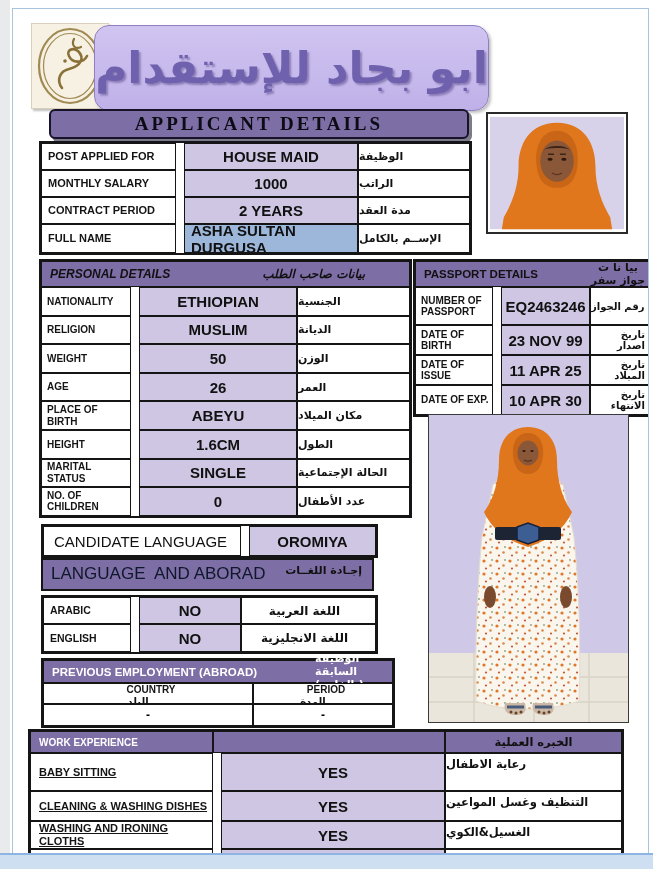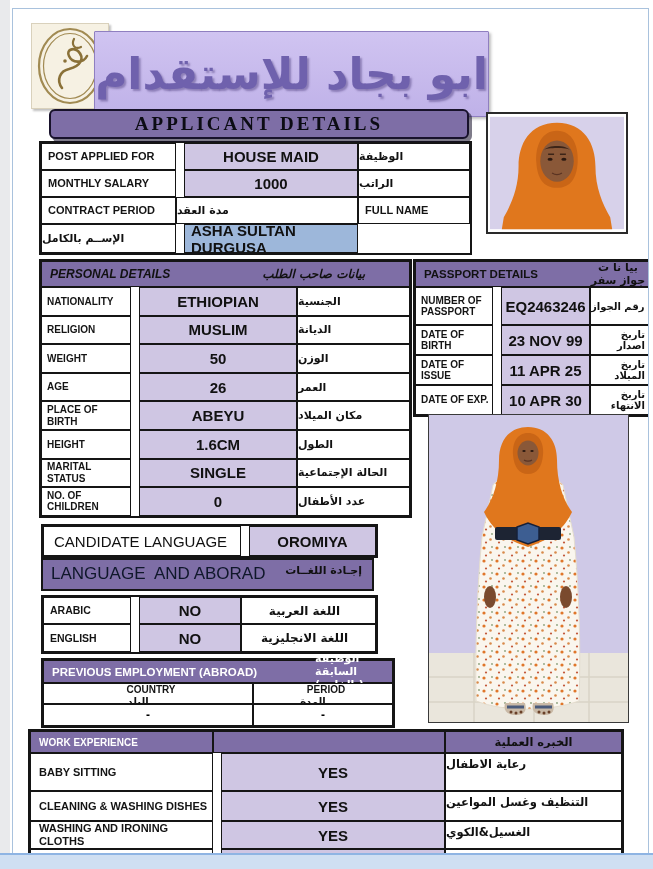--- a/index.html
+++ b/index.html
@@ -7,23 +7,23 @@
   .screen{position:relative;width:653px;height:869px;background:#fff;overflow:hidden;}
   .left-strip{position:absolute;left:0;top:0;width:10px;height:869px;background:#e9eaec;}
   .page{position:absolute;left:12px;top:8px;width:637px;height:847px;background:#fff;
         border:1px solid #a9c2dd;box-sizing:border-box;overflow:hidden;}
   .bottom-bar{position:absolute;left:0;top:853px;width:653px;height:16px;
         background:var(--bottom-bar-blue);border-top:2px solid #8eb4e3;box-sizing:border-box;z-index:9;}
 
   
   .logo{position:absolute;left:18px;top:14px;width:76px;height:84px;background:#f6f1e3;
         border:1px solid #d9d1bc;box-shadow:2px 2px 2px rgba(0,0,0,.25);}
-  .title-box{position:absolute;left:81px;top:22px;width:393px;height:84px;
+  .title-box{position:absolute;left:81px;top:16px;width:393px;height:84px;
         background:linear-gradient(#d0c4f1,var(--title-box-purple));
-        border:1px solid #8f7fc0;border-radius:1px;box-shadow:2px 2px 3px rgba(0,0,0,.25);
+        border:1px solid #8f7fc0;border-radius:15px;box-shadow:2px 2px 3px rgba(0,0,0,.25);
         display:flex;align-items:center;justify-content:center;}
   .title-box span{font-family:"DejaVu Sans",sans-serif;font-size:44px;font-weight:bold;
         color:var(--title-text-purple);direction:rtl;text-shadow:2px 2px 2px rgba(70,55,120,.45);line-height:84px;}
   .headshot{position:absolute;left:473px;top:103px;width:142px;height:122px;
         border:2px solid #2a2a2a;background:#fff;padding:2px;box-sizing:border-box;}
   .headshot svg{display:block;width:100%;height:100%;}
 
   .app-bar{position:absolute;left:36px;top:100px;width:420px;height:30px;box-sizing:border-box;
         background:var(--header-purple);border:2px solid #18122b;border-radius:6px;
         box-shadow:3px 3px 0 rgba(20,15,40,.55);display:flex;align-items:center;justify-content:center;
@@ -86,21 +86,21 @@
   .col-pair .mini-ar{flex:1;text-align:right;font-family:"DejaVu Sans",sans-serif;font-weight:bold;
        font-size:10px;direction:rtl;color:#111;padding-right:20px;}
   .dash{justify-content:center;font-weight:bold;font-size:12px;}
 
   .work-exp{left:15px;top:720px;width:592px;grid-template-columns:183px 232px 177px;
        grid-template-rows:22px 38px 30px 28px 30px;}
   .work-exp .we-h{background:var(--header-purple);}
   .work-exp .we-h.enh{color:#fff;font-weight:bold;font-size:10px;padding-left:8px;}
   .work-exp .we-h.arh{justify-content:center;font-family:"DejaVu Sans",sans-serif;font-weight:bold;
        font-size:11.5px;direction:rtl;color:#111;}
-  .work-exp .lbl{font-size:11px;padding-left:8px;}
+  .work-exp .lbl{font-size:11px;padding-left:8px;text-decoration:underline;}
   .work-exp .arb{align-items:flex-start;padding-top:3px;font-size:11.5px;}
 </style>
 </head>
 <body>
 
 <div class="screen">
   <div class="left-strip"></div>
 
   <div class="page">
 
@@ -145,26 +145,27 @@
     <div class="app-bar">APPLICANT  DETAILS</div>
 
     <div class="grid top-table">
       <div class="cell lbl">POST APPLIED FOR</div>
       <div class="cell val">HOUSE MAID</div>
       <div class="cell arb">الوظيفة</div>
       <div class="cell lbl">MONTHLY SALARY</div>
       <div class="cell val">1000</div>
       <div class="cell arb">الراتب</div>
       <div class="cell lbl">CONTRACT PERIOD</div>
+      <div class="cell val">2 YEARS</div>
       <div class="cell arb">مدة العقد</div>
       <div class="cell lbl">FULL NAME</div>
-      <div class="cell arb">الإســم بالكامل</div>
       <div class="cell val">
           <span class="name-hl">ASHA SULTAN DURGUSA</span>
         </div>
+      <div class="cell arb">الإســم بالكامل</div>
     </div>
 
     <div class="grid personal">
       <div class="sec-hdr">
         <span class="en">PERSONAL DETAILS</span>
         <span class="ar">بيانات صاحب الطلب</span>
       </div>
       <div class="cell lbl">NATIONALITY</div>
       <div class="cell val">ETHIOPIAN</div>
       <div class="cell arb">الجنسية</div>

